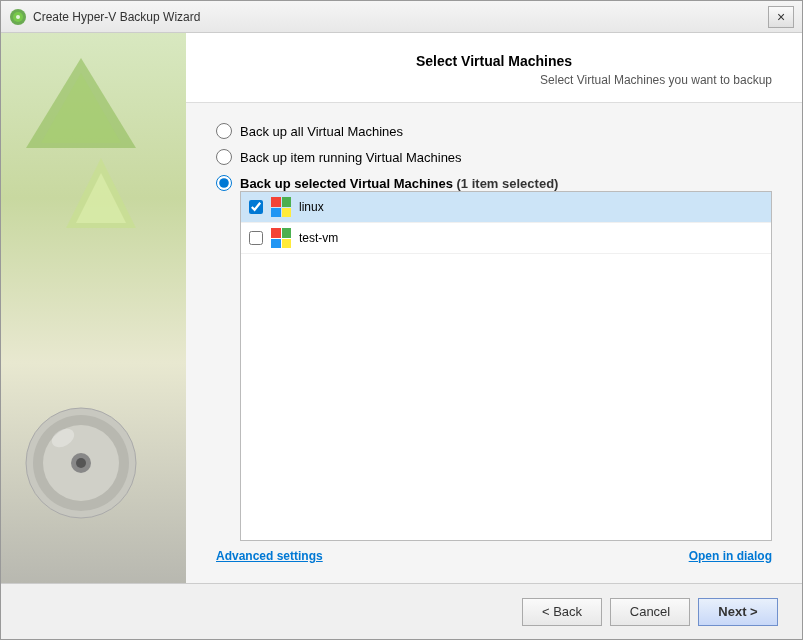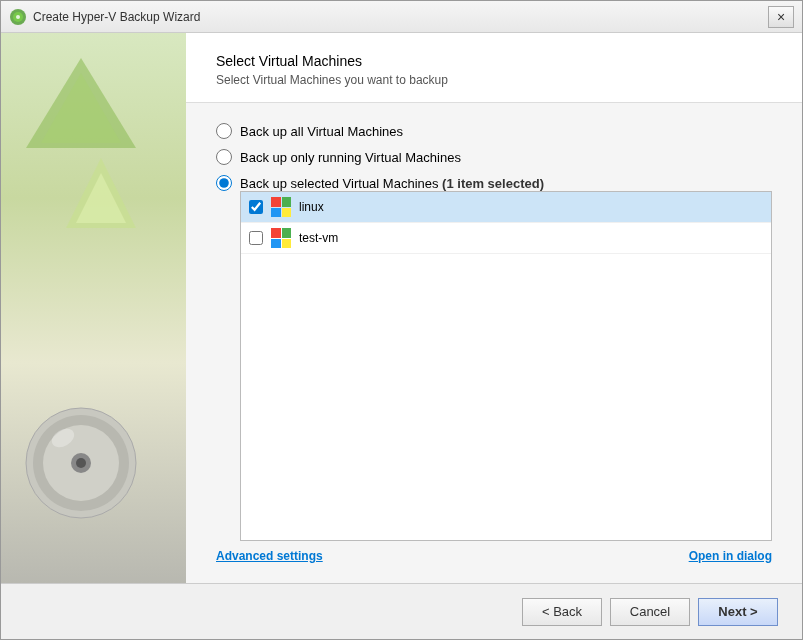--- a/index.html
+++ b/index.html
@@ -96,27 +96,29 @@
       flex-direction: column;
       background: #fff;
     }
     .page-header {
       padding: 20px 30px 15px 30px;
       border-bottom: 1px solid #ddd;
       background: #fff;
     }
     .page-title {
       font-size: 14px;
-      font-weight: 400;
+      font-weight: 700;
       color: #000;
       margin-bottom: 4px;
+      text-align: center;
     }
     .page-subtitle {
       font-size: 12px;
       color: #555;
+      text-align: right;
     }
     .page-body {
       flex: 1;
       padding: 20px 30px;
       background: #f5f5f5;
       display: flex;
       flex-direction: column;
     }
     .radio-group {
       display: flex;
@@ -133,21 +135,21 @@
       width: 16px;
       height: 16px;
       accent-color: #0078d4;
       cursor: pointer;
     }
     .radio-label {
       font-size: 13px;
       color: #000;
     }
     .radio-label strong {
-      font-weight: 400;
+      font-weight: 700;
     }
     .radio-label .count {
       font-weight: 700;
       color: #333;
     }
     .vm-list-container {
       margin-left: 24px;
       flex: 1;
       border: 1px solid #bbb;
       background: #fff;
@@ -276,21 +278,21 @@
       </div>
 
       <div class="page-body">
         <div class="radio-group">
           <label class="radio-item">
             <input type="radio" class="radio-input" name="backup_option" style="">
             <span class="radio-label">Back up all Virtual Machines</span>
           </label>
           <label class="radio-item">
             <input type="radio" class="radio-input" name="backup_option" style="">
-            <span class="radio-label">Back up only running Virtual Machines</span>
+            <span class="radio-label">Back up item running Virtual Machines</span>
           </label>
           <label class="radio-item">
             <input type="radio" class="radio-input" name="backup_option" checked="" style="">
             <span class="radio-label">
               <strong>Back up selected Virtual Machines</strong>
               <span class="count">(1 item selected)</span>
             </span>
           </label>
         </div>
 

